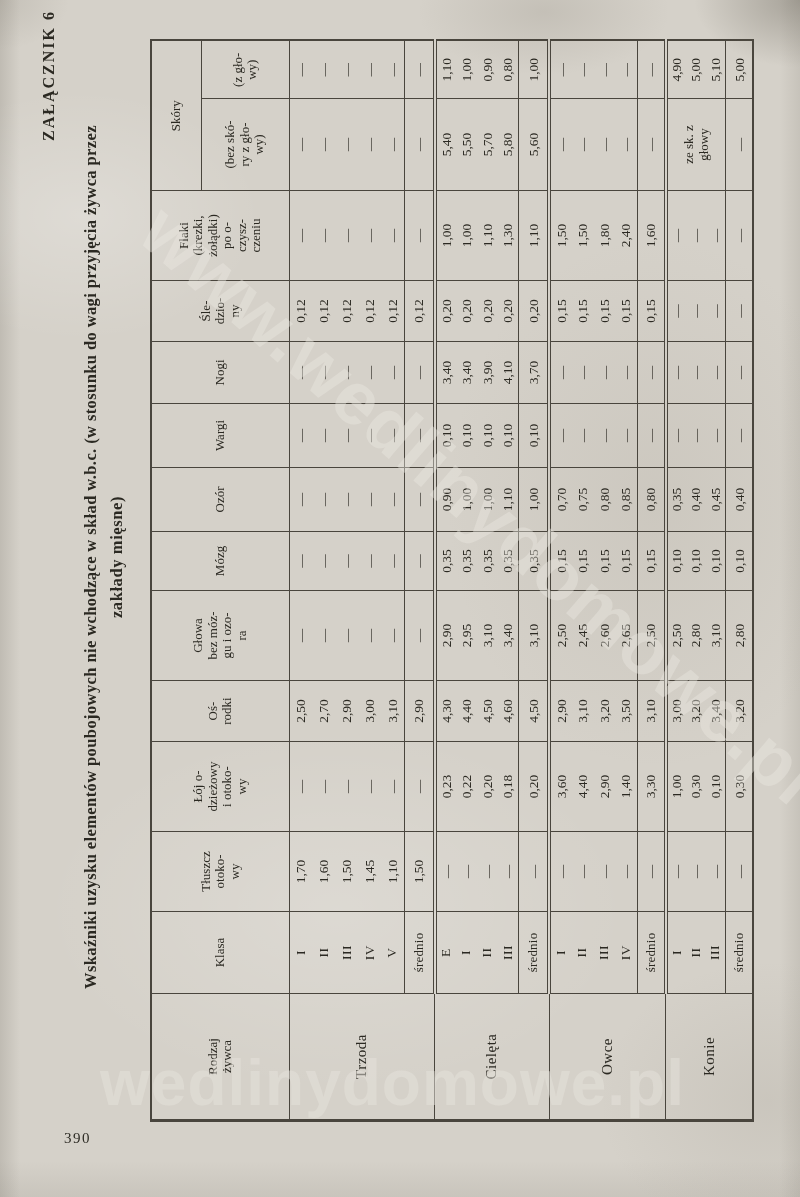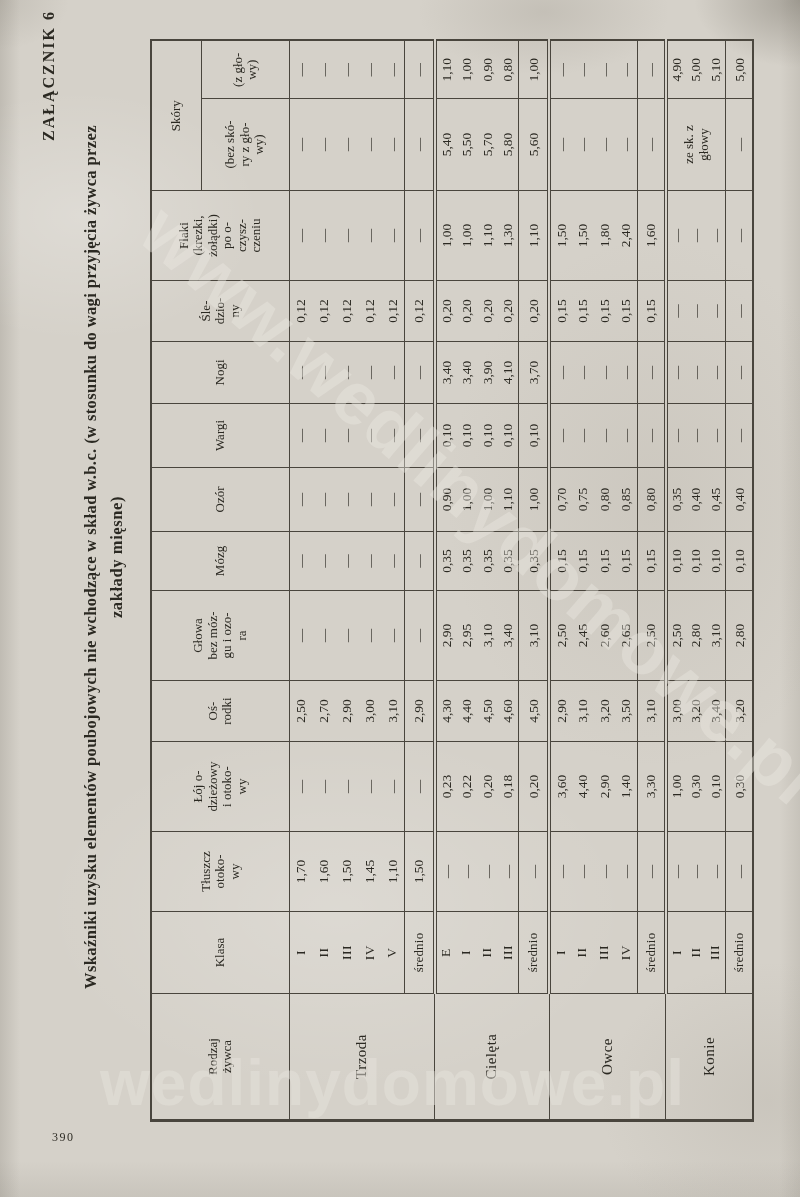--- a/index.html
+++ b/index.html
@@ -67,22 +67,22 @@
   tr.cls-row td{border-top:none;border-bottom:none;}
   tr.avg-row td{border-top:1px solid var(--line);height:28px;}
   tr.grp-start td{border-top:4px double var(--line);}
   tr.grp-start td.rodzaj-cell{border-top:1px solid var(--line);}
   tbody.trzoda tr.cls-row{height:23px;}
   tbody.cieleta tr.cls-row{height:21px;}
   tbody.owce tr.cls-row{height:22px;}
   tbody.konie tr.cls-row{height:20px;}
   tbody.owce tr.avg-row td, tbody.konie tr.avg-row td{height:26px;}
   .page-number{
-    position:absolute;left:52px;top:1130px;
-    font-size:12px;letter-spacing:1.5px;color:#2e2c25;
+    position:absolute;left:64px;top:1130px;
+    font-size:15px;letter-spacing:1.5px;color:#2e2c25;
   }
   .wm-diag{
     position:absolute;left:-120px;top:462px;width:1200px;text-align:center;
     transform:rotate(41deg);
     font-family:"Liberation Sans","DejaVu Sans",sans-serif;font-weight:bold;
     font-size:74px;letter-spacing:1px;color:#ece9e2;opacity:0.42;
     pointer-events:none;z-index:5;white-space:nowrap;
   }
   .wm-bottom{
     position:absolute;left:76px;top:1046px;

